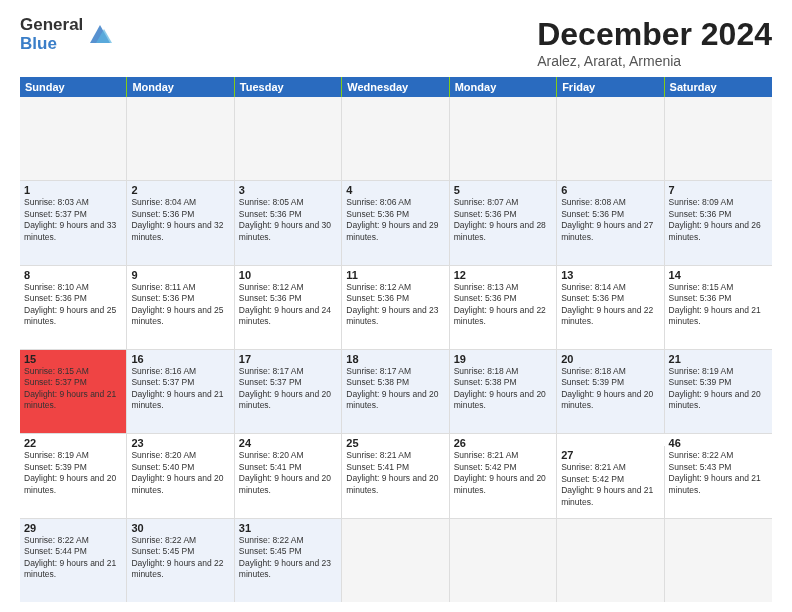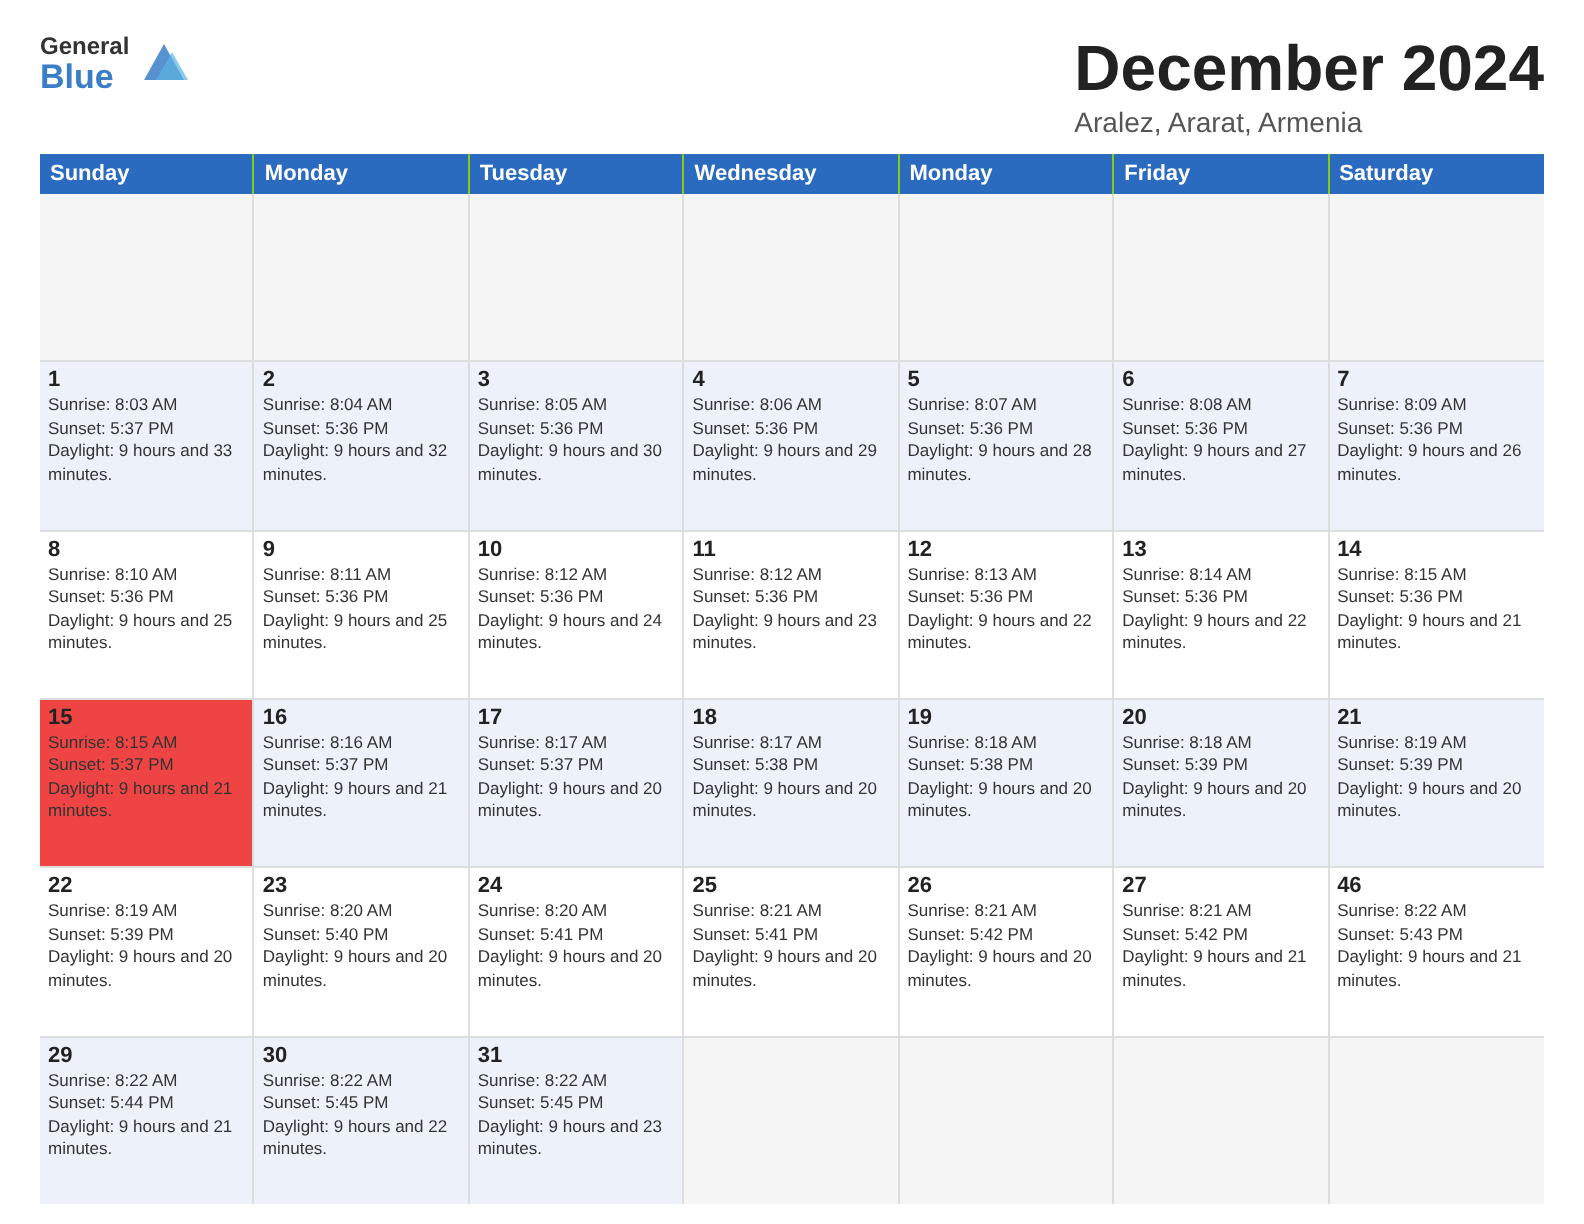--- a/index.html
+++ b/index.html
@@ -105,21 +105,21 @@
       background: #f0f4fa;
     }
   </style>
 </head>
 <body>
 
 <div class="page">
   <div class="header">
     <div class="logo">
       <div class="logo-text">
-        <span style="font-size:12px;font-weight:bold;color:#333;line-height:1.1;">General</span>
+        <span style="font-size:17px;font-weight:bold;color:#333;line-height:1.1;">General</span>
         <span style="font-size:17px;font-weight:bold;color:#3a7ec8;line-height:1.1;">Blue</span>
       </div>
       <div style="margin-left:3px;margin-top:2px;">
         <svg width="28" height="26" viewBox="0 0 28 26">
           <polygon points="4,22 14,4 24,22" fill="#3a7ec8" opacity="0.85"></polygon>
           <polygon points="10,22 18,8 26,22" fill="#5ab4e0" opacity="0.7"></polygon>
         </svg>
       </div>
     </div>
     <div class="title-block">
@@ -252,21 +252,21 @@
             <div class="cell-info">Sunrise: 8:20 AM<br>Sunset: 5:41 PM<br>Daylight: 9 hours and 20 minutes.</div>
           </div>
           <div class="cal-cell" style="background: rgb(255, 255, 255);">
             <span class="day-num">25</span>
             <div class="cell-info">Sunrise: 8:21 AM<br>Sunset: 5:41 PM<br>Daylight: 9 hours and 20 minutes.</div>
           </div>
           <div class="cal-cell" style="background: rgb(255, 255, 255);">
             <span class="day-num">26</span>
             <div class="cell-info">Sunrise: 8:21 AM<br>Sunset: 5:42 PM<br>Daylight: 9 hours and 20 minutes.</div>
           </div>
-          <div class="cal-cell" style="background: rgb(255, 255, 255);">
+          <div class="cal-cell" style="background: rgb(255, 255, 255); margin-top: 12px;">
             <span class="day-num">27</span>
             <div class="cell-info">Sunrise: 8:21 AM<br>Sunset: 5:42 PM<br>Daylight: 9 hours and 21 minutes.</div>
           </div>
           <div class="cal-cell" style="background: rgb(255, 255, 255);">
             <span class="day-num">46</span>
             <div class="cell-info">Sunrise: 8:22 AM<br>Sunset: 5:43 PM<br>Daylight: 9 hours and 21 minutes.</div>
           </div>
         </div>
         <div class="cal-row">
           <div class="cal-cell" style="background: rgb(237, 242, 250);">

